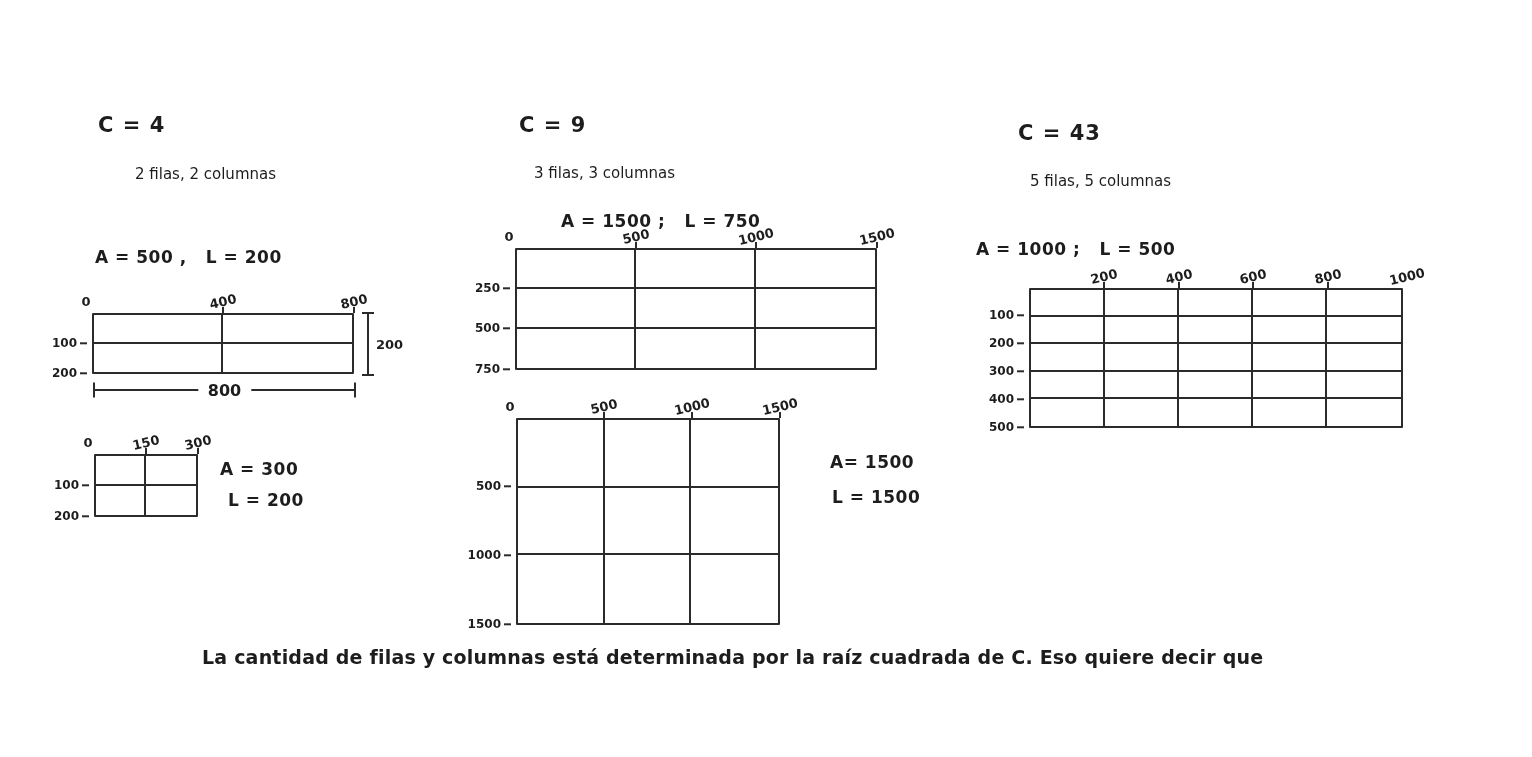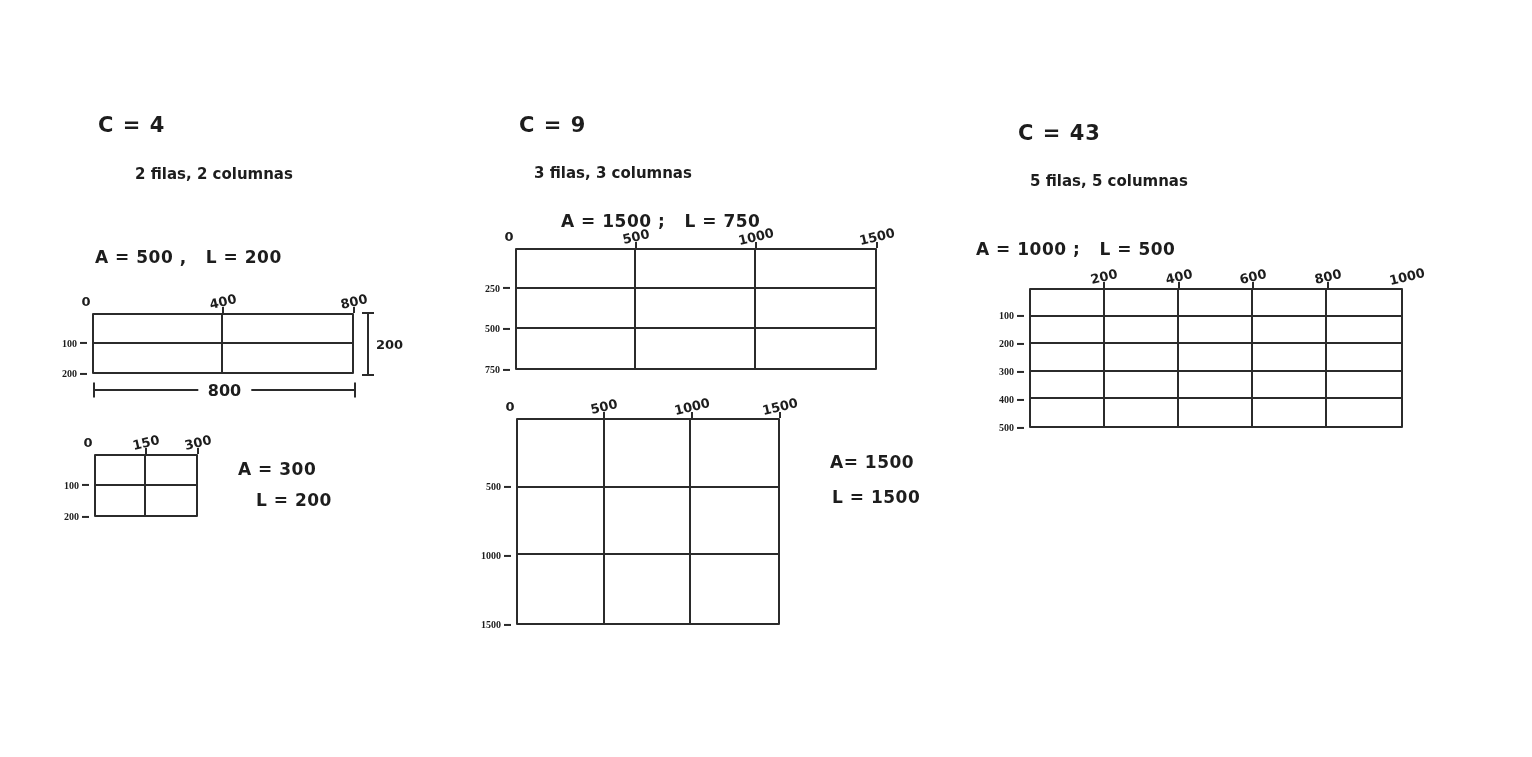--- a/index.html
+++ b/index.html
@@ -7,21 +7,21 @@
     position:relative;
     width:1532px;height:757px;
     background:#ffffff;
     color:#1d1d1d;
     font-family:"DejaVu Sans", sans-serif;
     overflow:hidden;
   }
   .abs{position:absolute;white-space:pre;}
   .title{font-size:19px;font-weight:600;letter-spacing:0.3px;}
   .c-label{font-size:21px;font-weight:600;letter-spacing:1px;}
-  .dims-label{font-size:15px;font-weight:700;text-align:right;}
+  .dims-label{font-size:15px;font-weight:400;text-align:right;}
   .params{font-size:17px;font-weight:700;letter-spacing:0.5px;margin-top:9px;}
   .footer-line{font-size:19px;font-weight:600;letter-spacing:0.2px;}
 
   .grid-wrap{position:absolute;}
   .hand-grid{
     position:absolute;inset:0;
     display:grid;
     border:2px solid #2b2b2b;
     border-radius:1px;
   }
@@ -36,23 +36,23 @@
     font-size:13px;font-weight:700;
     white-space:nowrap;
   }
   .xt.r{transform:translateX(-50%) rotate(-13deg);}
   .xt.z{transform:translateX(-115%) rotate(0deg);}
   .yt{
     position:absolute;
     top:var(--p);
     right:calc(100% + 5px);
     transform:translateY(-55%);
-    font-size:10px;font-weight:700;
+    font-size:12px;font-weight:700;
     white-space:nowrap;
-    display:flex;align-items:center;gap:3px;font-family:Liberation Serif, serif;
+    display:flex;align-items:center;gap:3px;
   }
   .yt::after{content:"";width:7px;height:0;border-top:2px solid #2b2b2b;}
   .nub{
     position:absolute;
     left:var(--p);top:-6px;width:2px;height:6px;
     background:#2b2b2b;transform:translateX(-50%);
   }
 
   .dim-v{position:absolute;width:14px;}
   .dim-v::before,.dim-v::after{
@@ -125,22 +125,22 @@
           <div class="cell"></div>
         </div>
       <span class="xt z" style="--p:0%">0</span>
       <span class="xt r" style="--p:50%">150</span>
       <span class="xt r" style="--p:100%">300</span>
       <i class="nub" style="--p:50%"></i>
       <i class="nub" style="--p:100%"></i>
       <span class="yt" style="--p:50%">100</span>
       <span class="yt" style="--p:100%">200</span>
     </div>
-    <span class="abs params" style="left:238px;top:450px;">A = 300</span>
-    <span class="abs params" style="left:256px;top:481px;">L = 200</span>
+    <span class="abs params" style="left:220px;top:450px;">A = 300</span>
+    <span class="abs params" style="left:228px;top:481px;">L = 200</span>
   </section>
 
   <section>
     <span class="abs c-label" style="left:519px;top:113px;">C = 9</span>
     <span class="abs dims-label" style="left:534px;top:164px;">3 filas, 3 columnas</span>
     <span class="abs params" style="left:561px;top:202px;">A = 1500 ;   L = 750</span>
 
     <div class="grid-wrap" style="left:515px;top:248px;width:362px;height:122px;">
       <div class="hand-grid" style="grid-template-rows: repeat(3, 1fr); grid-template-columns: repeat(3, 1fr);">
           <div class="cell br bb"></div>
@@ -235,14 +235,15 @@
       <i class="nub" style="--p:60%"></i>
       <i class="nub" style="--p:80%"></i>
       <span class="yt" style="--p:20%">100</span>
       <span class="yt" style="--p:40%">200</span>
       <span class="yt" style="--p:60%">300</span>
       <span class="yt" style="--p:80%">400</span>
       <span class="yt" style="--p:100%">500</span>
     </div>
   </section>
 
+  <span class="abs footer-line" style="left:202px;top:646px;">La cantidad de filas y columnas está determinada por la raíz cuadrada de C. Eso quiere decir que</span>
 
 </div>
 
 </body></html>

